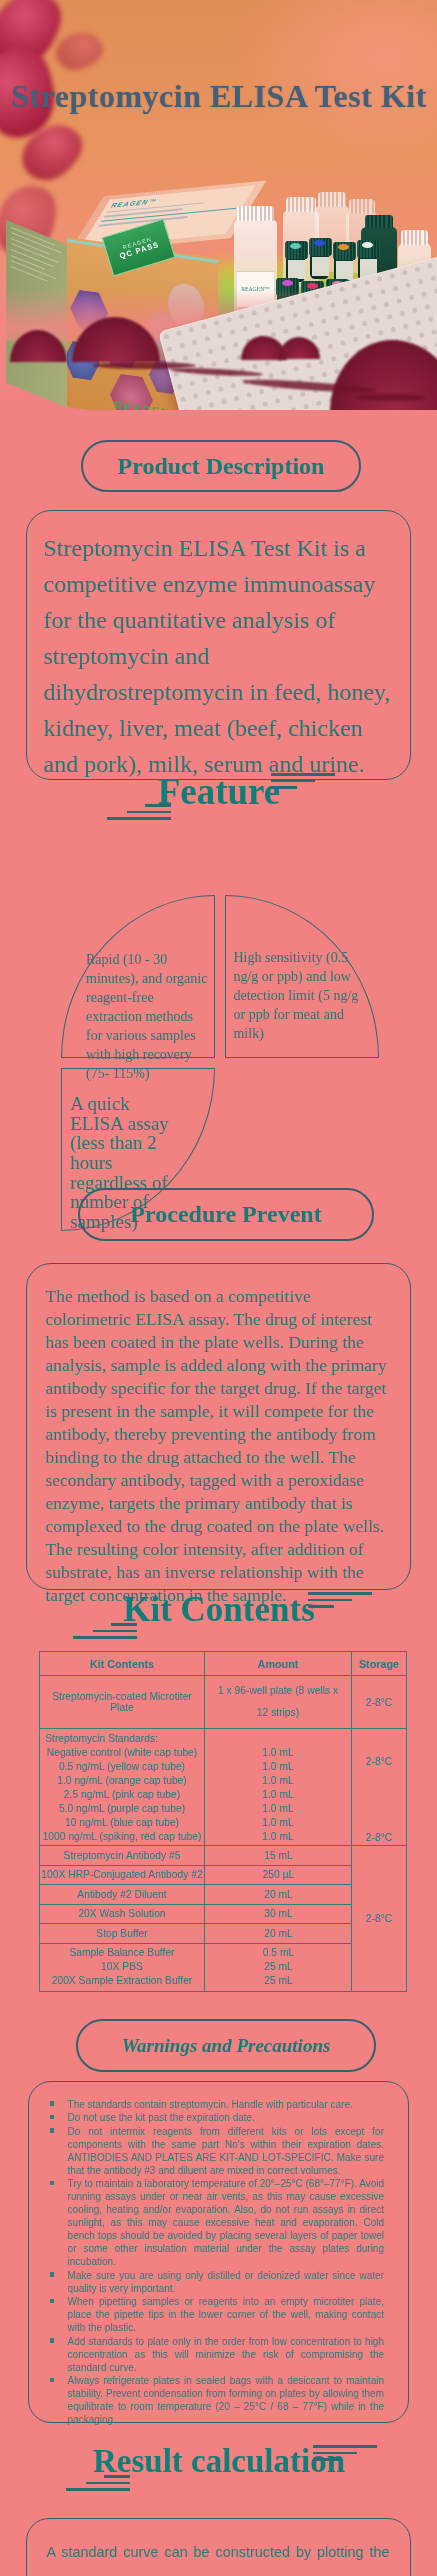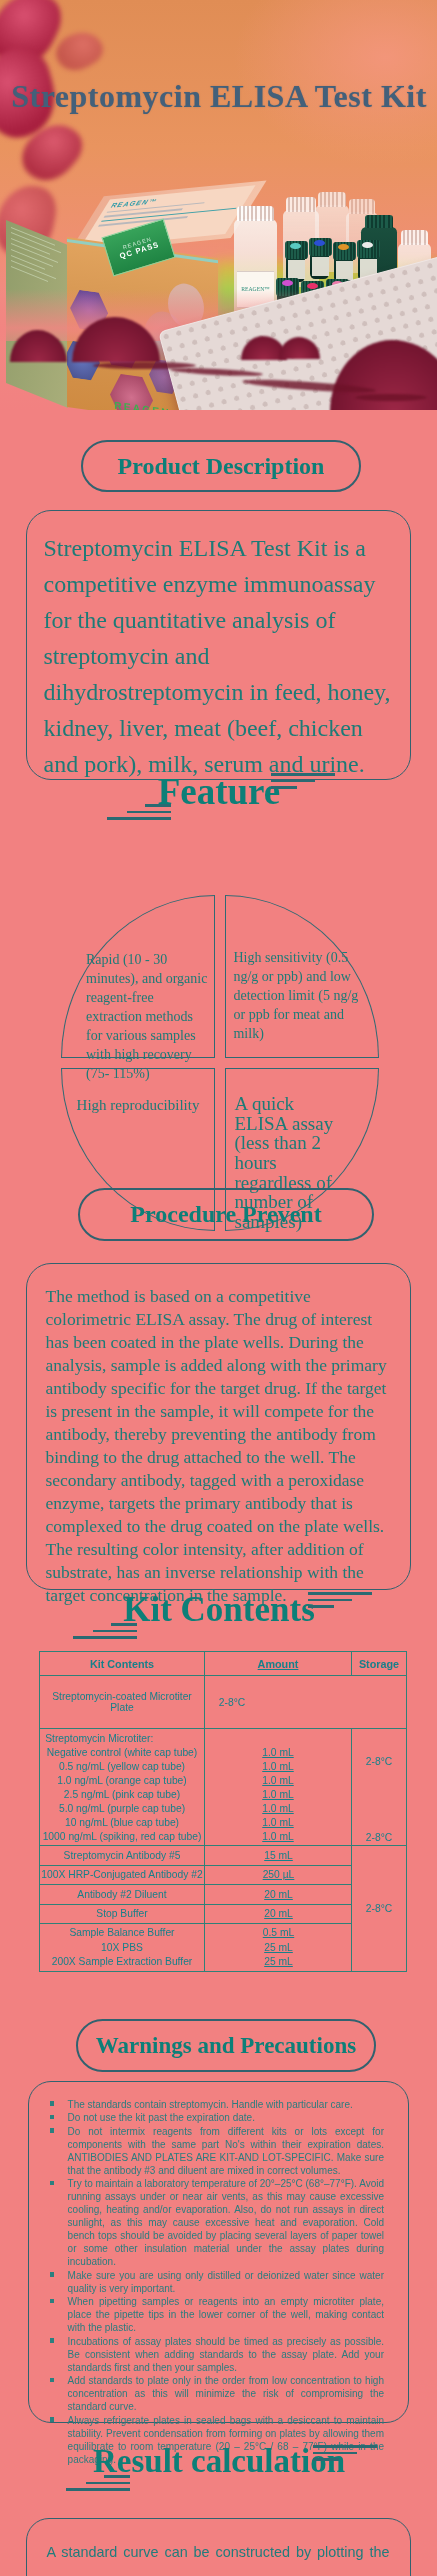--- a/index.html
+++ b/index.html
@@ -95,21 +95,21 @@
   .q1{border-radius:100% 0 0 0;padding:54px 2.1px 0 24px;}
   .q2{border-radius:0 100% 0 0;padding:52px 14.4px 0 7.2px;}
   .q3{border-radius:0 0 0 100%;padding:27px 0 0 0;text-align:center;font-size:15px;}
   .q4{border-radius:0 0 100% 0;padding:25px 31px 0 8.2px;font-size:19px;line-height:19.6px;}
   
   #kit-table{position:absolute;left:39px;top:1651px;width:368px;border:1px solid #2f8078;box-sizing:border-box;
         font-family:"Liberation Sans","DejaVu Sans",sans-serif;font-size:10.3px;color:#17808a;background:transparent;}
   .trow{display:flex;border-bottom:1px solid #2f8078;}
   .cell{box-sizing:border-box;display:flex;align-items:center;justify-content:center;text-align:center;}
   .c1{width:165px;border-right:1px solid #2f8078;}
-  .c2{width:147px;border-right:1px solid #2f8078;text-decoration:underline;}
+  .c2{width:147px;border-right:1px solid #2f8078;}
   .c3{width:54px;}
   #thead .cell{height:23px;font-weight:bold;font-size:10.8px;}
   #trow-plate .cell{height:52px;}
   #trow-plate .c2{line-height:21.6px;padding:0 7.2px;}
   #std-row{height:116px;border-bottom:1px solid #2f8078;display:flex;}
   #std-row .c1{display:block;padding-top:2.6px;}
   .std-label{text-align:left;padding-left:5.2px;line-height:14px;}
   .std-line{line-height:14px;text-align:center;}
   #std-row .c2{display:block;padding-top:16.5px;}
   #std-row .c3{position:relative;display:block;}
@@ -266,21 +266,20 @@
   <span class="orn r" style="right:103px;top:3.1px;">
     <i style="width:64px"></i>
       <i style="width:44px"></i>
       <i style="width:26px"></i>
   </span>
 </div>
 
 <div id="feature-circle">
   <div class="q q1"><span>Rapid (10 - 30 minutes), and organic reagent-free extraction methods for various samples with high recovery (75- 115%)</span></div>
   <div class="q q2"><span>High sensitivity (0.5 ng/g or ppb) and low detection limit (5 ng/g or ppb for meat and milk)</span></div>
-  <div class="q q3"><span>High reproducibility</span></div>
   <div class="q q4"><span>A quick ELISA assay (less than 2 hours regardless of number of samples)</span></div>
 </div>
 
 <div class="pill" style="left:78px;top:1188px;width:292px;height:49px;font-size:24px;">
   <span>Procedure Prevent</span>
 </div>
 <div class="obox" id="proc-box">
   <span>The method is based on a competitive colorimetric ELISA assay. The drug of interest has been coated in the plate wells. During the analysis, sample is added along with the primary antibody specific for the target drug. If the target is present in the sample, it will compete for the antibody, thereby preventing the antibody from binding to the drug attached to the well. The secondary antibody, tagged with a peroxidase enzyme, targets the primary antibody that is complexed to the drug coated on the plate wells. The resulting color intensity, after addition of substrate, has an inverse relationship with the target concentration in the sample.</span>
 </div>
 
@@ -299,25 +298,26 @@
 </div>
 
 <div id="kit-table">
   <div class="trow" id="thead">
     <div class="cell c1">Kit Contents</div>
     <div class="cell c2">Amount</div>
     <div class="cell c3">Storage</div>
   </div>
   <div class="trow" id="trow-plate">
     <div class="cell c1">Streptomycin-coated Microtiter Plate</div>
+    <div class="cell c2">1 x 96-well plate (8 wells x 12 strips)</div>
     <div class="cell c3">2-8°C</div>
   </div>
   <div id="std-row">
     <div class="cell c1">
-      <div class="std-label">Streptomycin Microtiter:</div>
+      <div class="std-label">Streptomycin Standards:</div>
       <div class="std-line">Negative control (white cap tube)</div>
       <div class="std-line">0.5 ng/mL (yellow cap tube)</div>
       <div class="std-line">1.0 ng/mL (orange cap tube)</div>
       <div class="std-line">2.5 ng/mL (pink cap tube)</div>
       <div class="std-line">5.0 ng/mL (purple cap tube)</div>
       <div class="std-line">10 ng/mL (blue cap tube)</div>
       <div class="std-line">1000 ng/mL (spiking, red cap tube)</div>
     </div>
     <div class="cell c2">
       <div class="std-line">1.0 mL</div>
@@ -339,20 +339,24 @@
         <div class="cell c1">Streptomycin Antibody #5</div>
         <div class="cell c2">15 mL</div>
       </div>
       <div class="rrow">
         <div class="cell c1">100X HRP-Conjugated Antibody #2</div>
         <div class="cell c2">250 µL</div>
       </div>
       <div class="rrow">
         <div class="cell c1">Antibody #2 Diluent</div>
         <div class="cell c2">20 mL</div>
+      </div>
+      <div class="rrow">
+        <div class="cell c1">20X Wash Solution</div>
+        <div class="cell c2">30 mL</div>
       </div>
       <div class="rrow">
         <div class="cell c1">Stop Buffer</div>
         <div class="cell c2">20 mL</div>
       </div>
       <div class="rtail">
         <div class="cell c1">
           <div class="tail-line">Sample Balance Buffer</div>
           <div class="tail-line">10X PBS</div>
           <div class="tail-line">200X Sample Extraction Buffer</div>
@@ -361,21 +365,21 @@
           <div class="tail-line">0.5 mL</div>
           <div class="tail-line">25 mL</div>
           <div class="tail-line">25 mL</div>
         </div>
       </div>
     </div>
     <div id="rg-right">2-8°C</div>
   </div>
 </div>
 
-<div class="pill" style="left:76px;top:2019px;width:296px;height:49px;font-size:23px;">
+<div class="pill" style="left:76px;top:2019px;width:296px;height:49px;font-size:19px;font-style:italic;">
   <span>Warnings and Precautions</span>
 </div>
 <div class="obox" id="warn-box">
   <div class="wli">
       <span class="sq"></span>
       <p>The standards contain streptomycin. Handle with particular care.</p>
     </div>
   <div class="wli">
       <span class="sq"></span>
       <p>Do not use the kit past the expiration date.</p>
@@ -388,24 +392,20 @@
       <span class="sq"></span>
       <p>Try to maintain a laboratory temperature of 20°–25°C (68°–77°F). Avoid running assays under or near air vents, as this may cause excessive cooling, heating and/or evaporation. Also, do not run assays in direct sunlight, as this may cause excessive heat and evaporation. Cold bench tops should be avoided by placing several layers of paper towel or some other insulation material under the assay plates during incubation.</p>
     </div>
   <div class="wli">
       <span class="sq"></span>
       <p>Make sure you are using only distilled or deionized water since water quality is very important.</p>
     </div>
   <div class="wli">
       <span class="sq"></span>
       <p>When pipetting samples or reagents into an empty microtiter plate, place the pipette tips in the lower corner of the well, making contact with the plastic.</p>
-    </div>
-  <div class="wli">
-      <span class="sq"></span>
-      <p>Incubations of assay plates should be timed as precisely as possible. Be consistent when adding standards to the assay plate. Add your standards first and then your samples.</p>
     </div>
   <div class="wli">
       <span class="sq"></span>
       <p>Add standards to plate only in the order from low concentration to high concentration as this will minimize the risk of compromising the standard curve.</p>
     </div>
   <div class="wli">
       <span class="sq"></span>
       <p>Always refrigerate plates in sealed bags with a desiccant to maintain stability. Prevent condensation from forming on plates by allowing them equilibrate to room temperature (20 – 25°C / 68 – 77°F) while in the packaging.</p>
     </div>
 </div>

